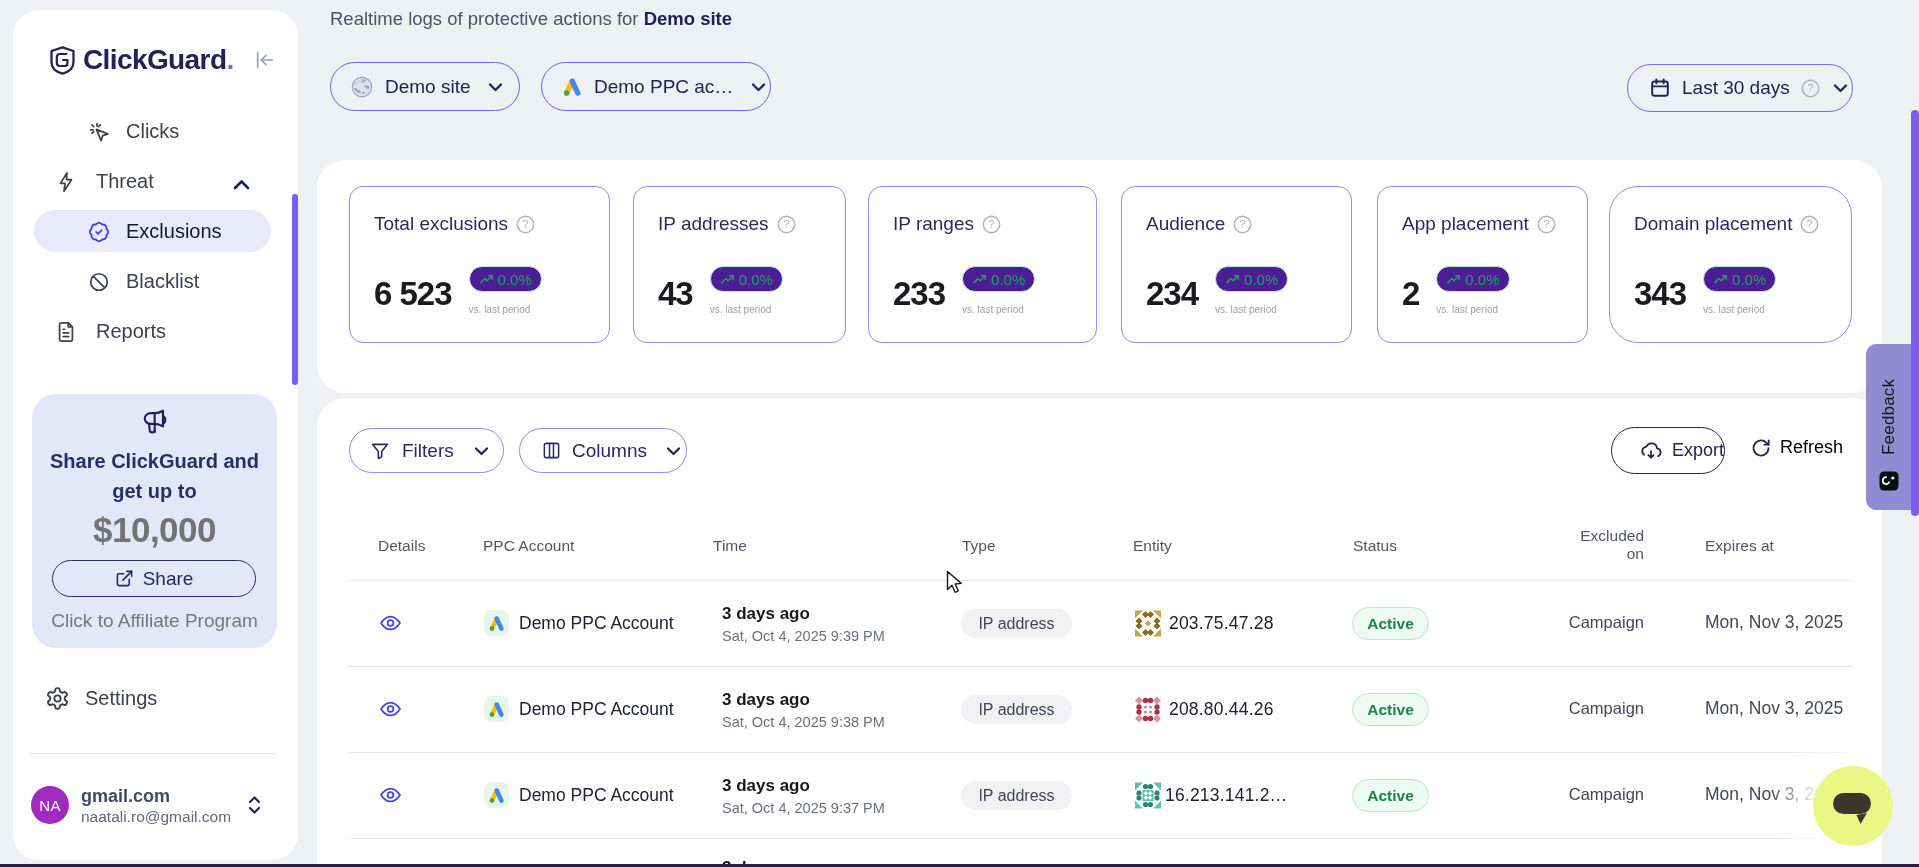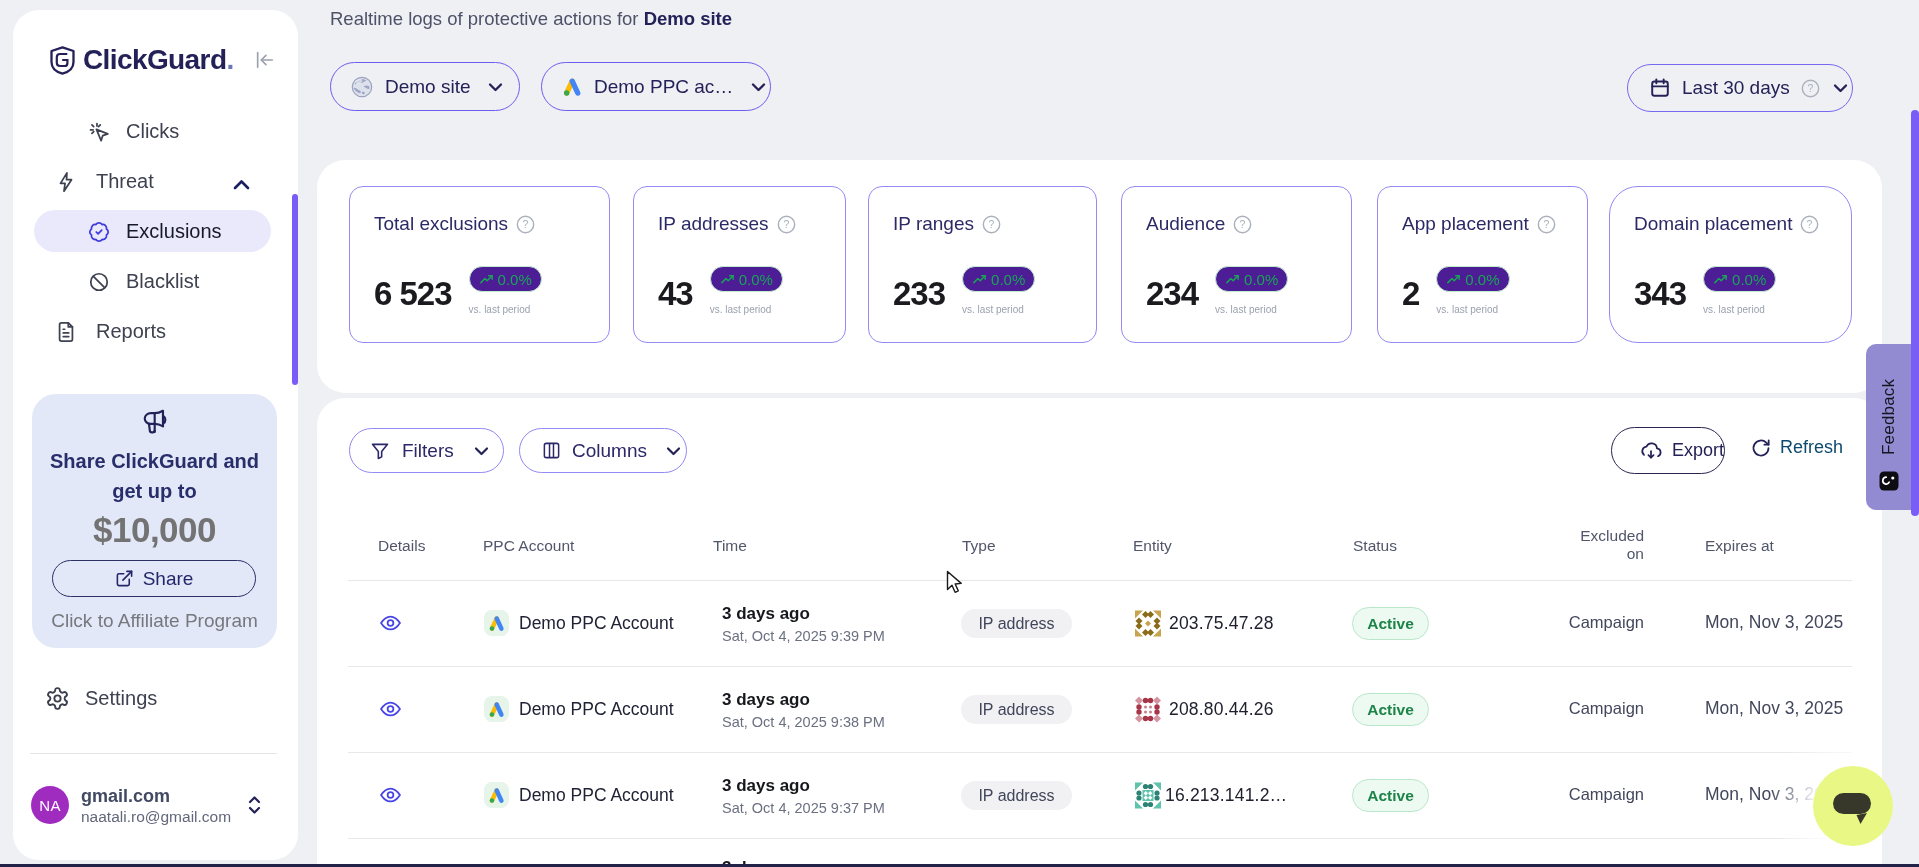--- a/index.html
+++ b/index.html
@@ -47,21 +47,21 @@
   .stat .num { font-size:33px; font-weight:bold; color:#1b1b1f; letter-spacing:-1px; line-height:25px; margin-bottom:9px; }
   .gpill { display:inline-flex; align-items:center; gap:4px; height:26px; padding:0 9px; background:#4c1d95; border:1px solid #bfeccd; border-radius:13px; color:#18a556; font-size:15px; font-weight:500; }
   .vslast { font-size:10px; color:#9aa1ae; margin-top:12px; }
 
   
   #table-panel { left:317px; top:398px; width:1565px; height:470px; background:#fff; border-radius:28px 28px 0 0; }
   .toolbtn { position:absolute; top:428px; height:45px; border:1px solid #9189f4; border-radius:23px; display:flex; align-items:center; font-size:19px; font-weight:500; color:#2b2768; }
   #btn-filters { left:349px; width:155px; padding-left:20px; gap:12px; }
   #btn-columns { left:519px; width:168px; padding-left:22px; gap:11px; }
   #btn-export { position:absolute; left:1611px; top:427px; width:114px; height:47px; border:1px solid #2a2550; border-radius:24px; display:flex; align-items:center; justify-content:flex-end; gap:10px; font-size:18px; font-weight:500; color:#232157; }
-  #btn-refresh { position:absolute; left:1751px; top:437px; display:flex; align-items:center; gap:9px; font-size:18px; font-weight:500; color:#0c4a6e; }
+  #btn-refresh { position:absolute; left:1751px; top:437px; display:flex; align-items:center; gap:9px; font-size:18px; font-weight:500; color:#000000; }
 
   .th { position:absolute; font-size:15.5px; color:#51566a; top:537px; }
   #hdr-line { left:348px; top:580px; width:1504px; height:1px; background:#e7e8ec; }
   .rowline { position:absolute; left:348px; width:1504px; height:1px; background:#e7e8ec; }
   .row { position:absolute; left:317px; width:1565px; height:86px; }
   .cell { position:absolute; display:flex; align-items:center; }
   .acct { font-size:17.5px; color:#202335; font-weight:500; }
   .chip { width:25px; height:26px; border-radius:8px; background:#e6f4ea; display:flex; align-items:center; justify-content:center; }
   .tago { position:absolute; left:405px; top:24px; font-size:17px; font-weight:bold; color:#17181d; }
   .tdate { position:absolute; left:405px; top:48px; font-size:14.5px; color:#6b7080; }

